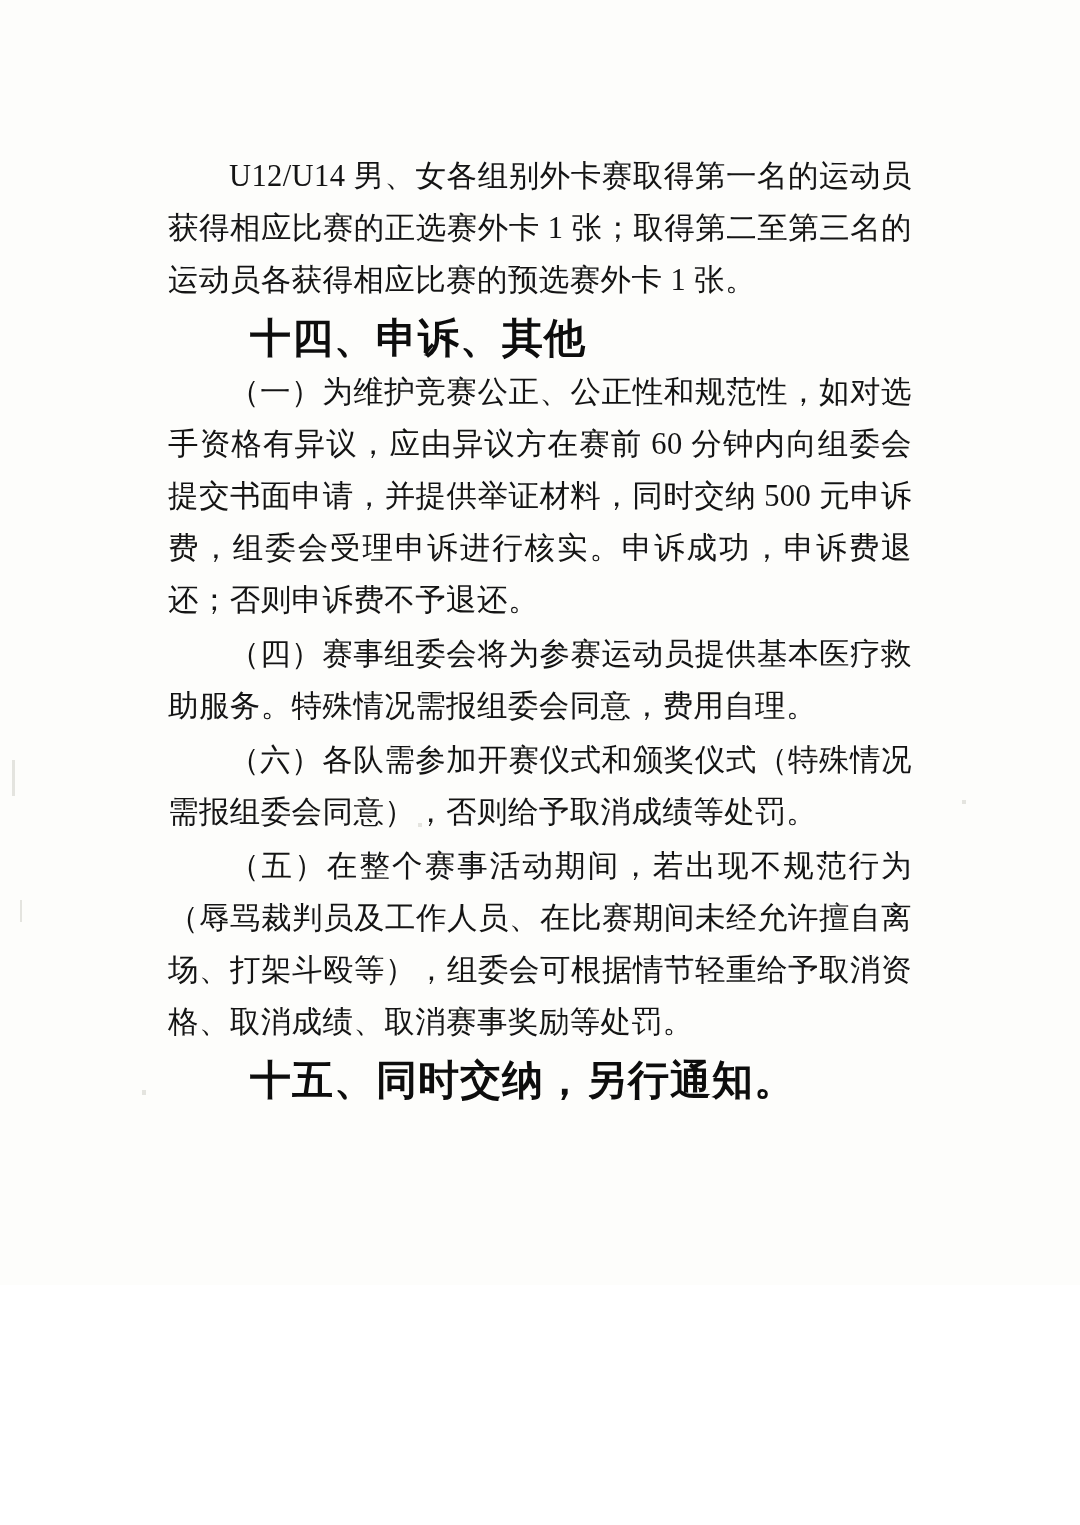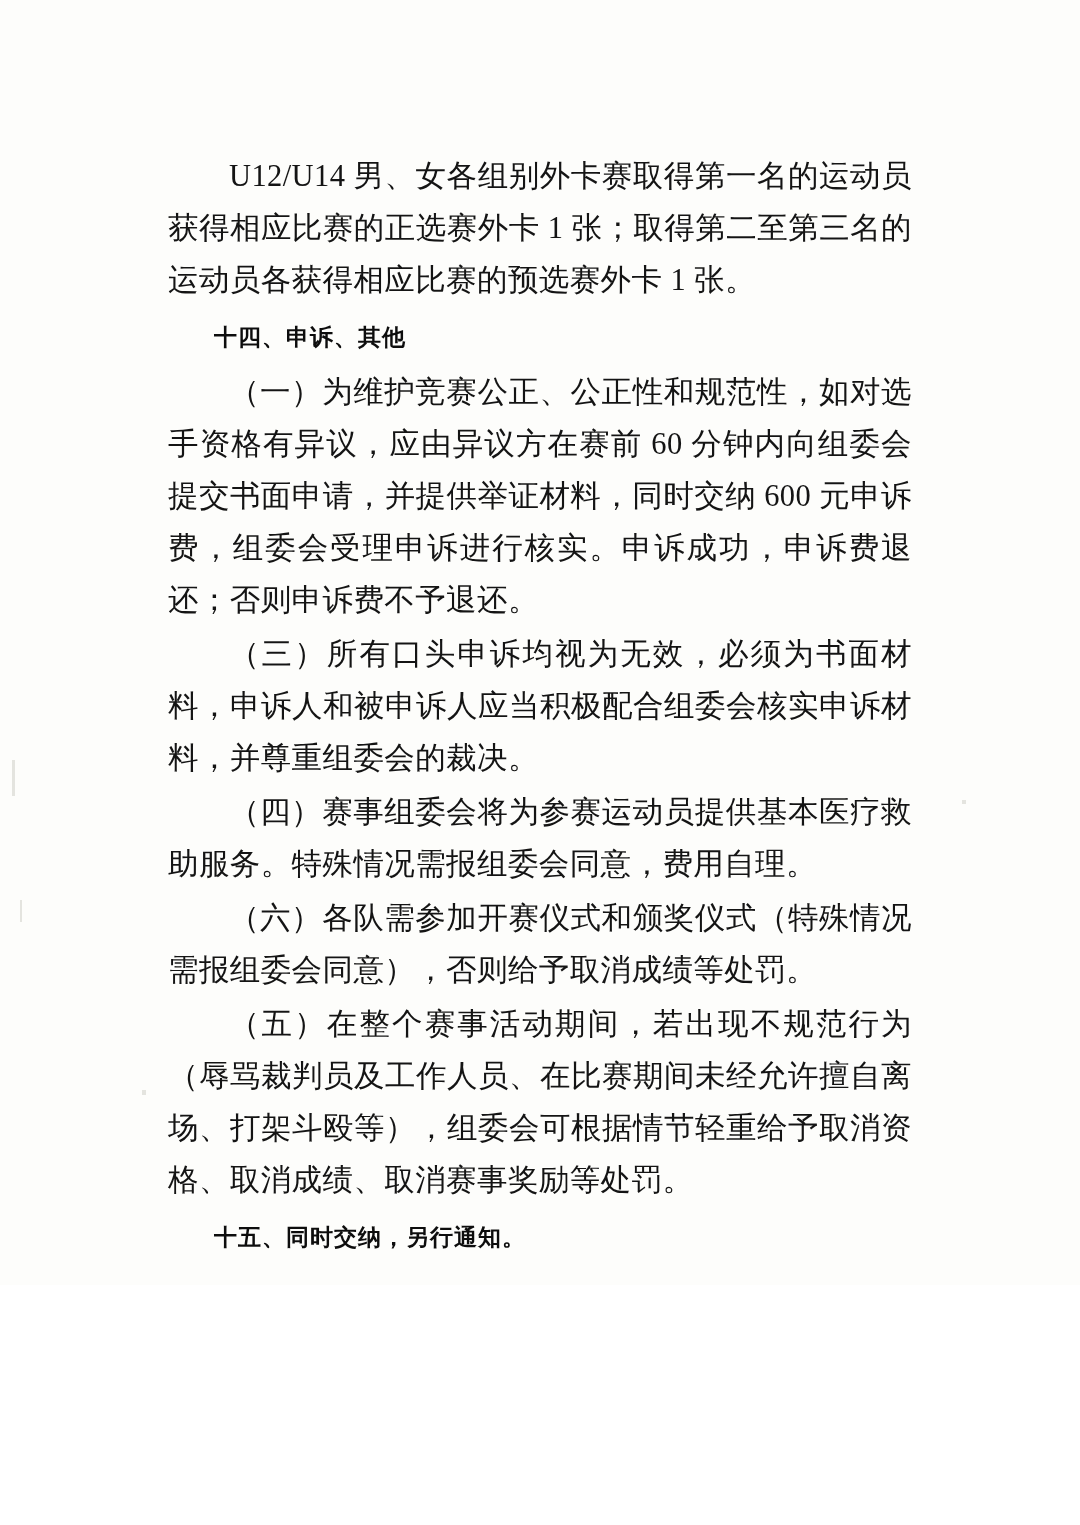--- a/index.html
+++ b/index.html
@@ -27,21 +27,21 @@
     font-size: 30.5px;
     line-height: 52px;
     text-align: justify;
     text-justify: inter-ideograph;
     letter-spacing: 0.4px;
     text-indent: 2em;
     color: #141414;
   }
   p.heading {
     margin: 6px 0 2px 0;
-    font-size: 23px;
+    font-size: 41px;
     line-height: 52px;
     font-weight: bold;
     text-indent: 2em;
     letter-spacing: 1px;
     color: #0d0d0d;
   }
   .pagenum {
     position: absolute;
     left: 168px;
     top: 1370px;
@@ -68,22 +68,21 @@
 
   <div class="speck" style="left:12px; top:760px; width:3px; height:36px;"></div>
   <div class="speck" style="left:20px; top:900px; width:2px; height:22px;"></div>
   <div class="speck" style="left:142px; top:1090px; width:4px; height:5px;"></div>
   <div class="speck" style="left:962px; top:800px; width:4px; height:4px;"></div>
   <div class="speck" style="left:418px; top:823px; width:4px; height:4px;"></div>
 
   <div class="content">
     <p class="para">U12/U14 男、女各组别外卡赛取得第一名的运动员获得相应比赛的正选赛外卡 1 张；取得第二至第三名的运动员各获得相应比赛的预选赛外卡 1 张。</p>
     <p class="heading">十四、申诉、其他</p>
-    <p class="para">（一）为维护竞赛公正、公正性和规范性，如对选手资格有异议，应由异议方在赛前 60 分钟内向组委会提交书面申请，并提供举证材料，同时交纳 600 元申诉费，组委会受理申诉进行核实。申诉成功，申诉费退还；否则申诉费不予退还。</p>
-    <p class="para">（三）所有口头申诉均视为无效，必须为书面材料，申诉人和被申诉人应当积极配合组委会核实申诉材料，并尊重组委会的裁决。</p>
+    <p class="para">（一）为维护竞赛公正、公正性和规范性，如对选手资格有异议，应由异议方在赛前 60 分钟内向组委会提交书面申请，并提供举证材料，同时交纳 500 元申诉费，组委会受理申诉进行核实。申诉成功，申诉费退还；否则申诉费不予退还。</p>
     <p class="para">（四）赛事组委会将为参赛运动员提供基本医疗救助服务。特殊情况需报组委会同意，费用自理。</p>
     <p class="para">（六）各队需参加开赛仪式和颁奖仪式（特殊情况需报组委会同意），否则给予取消成绩等处罚。</p>
     <p class="para">（五）在整个赛事活动期间，若出现不规范行为（辱骂裁判员及工作人员、在比赛期间未经允许擅自离场、打架斗殴等），组委会可根据情节轻重给予取消资格、取消成绩、取消赛事奖励等处罚。</p>
     <p class="heading">十五、同时交纳，另行通知。</p>
   </div>
 
   <div class="pagenum">
     <span class="dash">—</span><span>6</span><span class="dash">—</span>
   </div>
 

